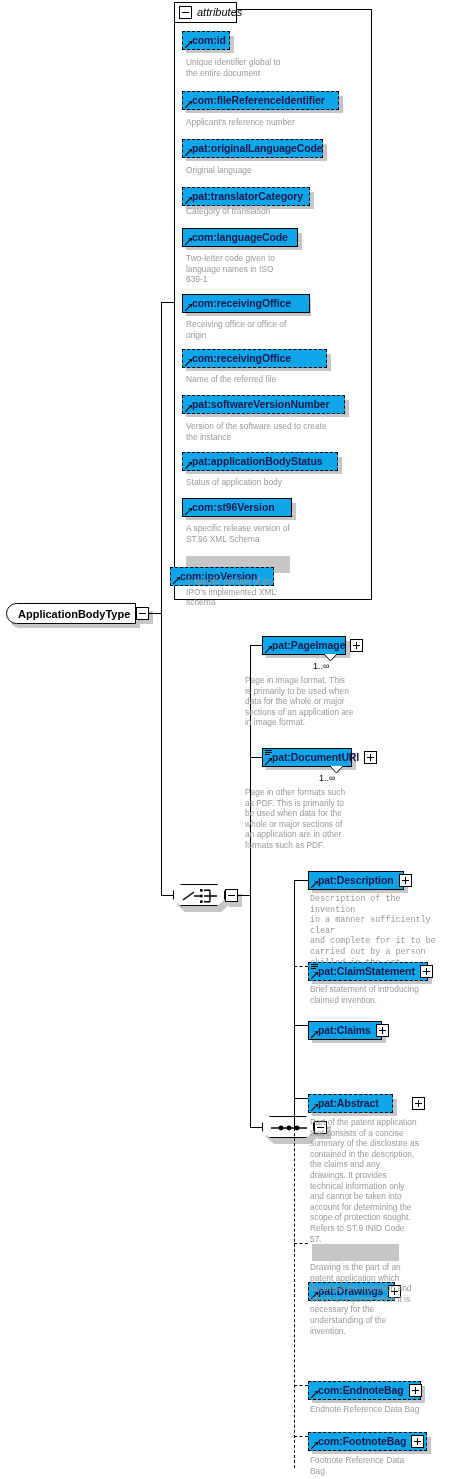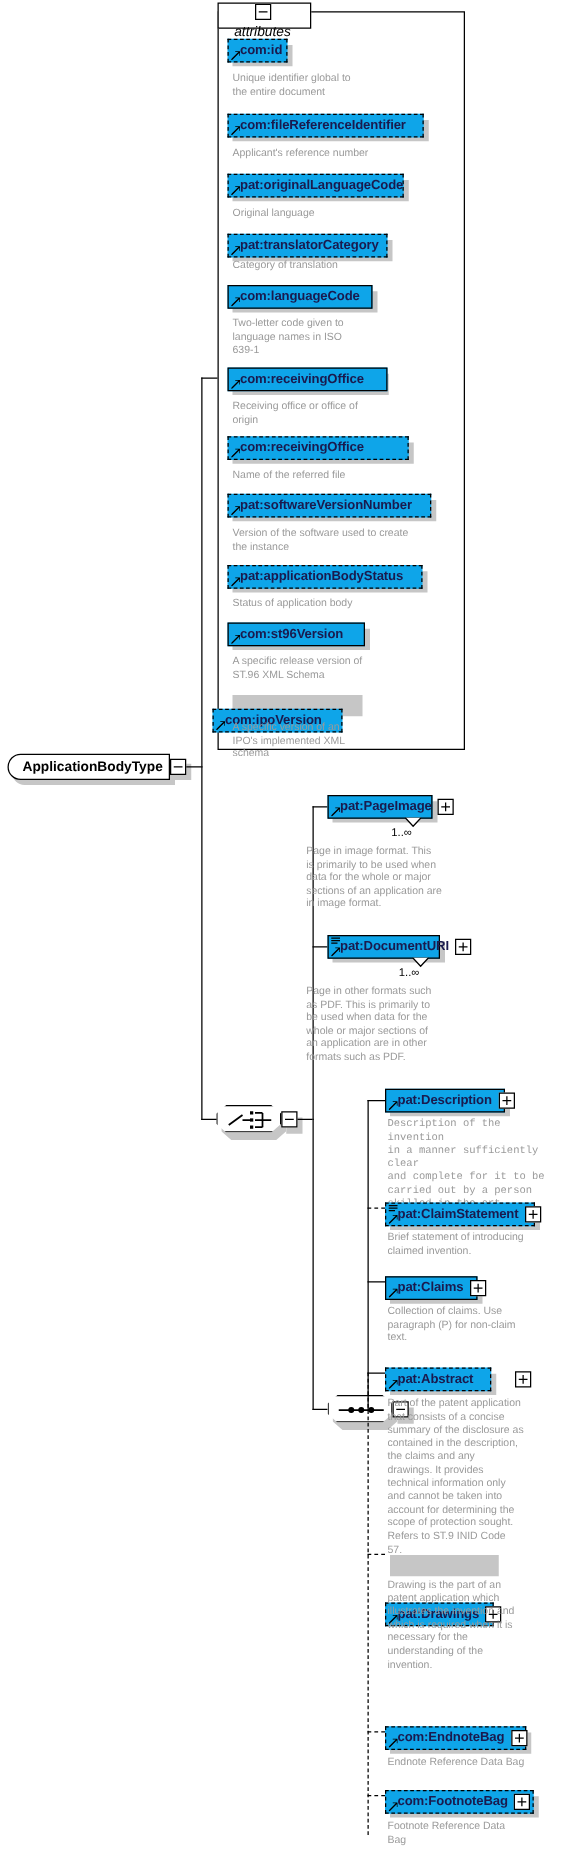--- a/index.html
+++ b/index.html
@@ -113,21 +113,21 @@
     clip-path:polygon(8px 0,44px 0,52px 7px,52px 15px,44px 22px,8px 22px,0 15px,0 7px);
   }
 </style>
 </head>
 <body>
 
 <div class="canvas">
 
   <div class="attr-box" style="left:174px;top:9px;width:196px;height:589px;"></div>
 
-  <div class="attr-tab" style="left:174px;top:2px;width:75px;flex-direction:column;">
+  <div class="attr-tab" style="left:174px;top:2px;width:63px;">
     <span class="pm"></span>
     <span class="lbl">attributes</span>
   </div>
 
   <div class="shadow" style="left:186px;top:36px;width:48px;height:17px;"></div>
   <div class="node dashed" style="left:182px;top:31px;width:48px;">
     <svg class="refarrow" viewBox="0 0 7 7">
         <path d="M0 7 L7 0 M7 0 L3.2 0 M7 0 L7 3.6" stroke="#000" stroke-width="1.1" fill="none"></path>
       </svg>
     <span class="nm">com:id</span>
@@ -368,23 +368,20 @@
 claimed invention.</div>
 
   <div class="shadow" style="left:312px;top:1026px;width:74px;height:17px;"></div>
   <div class="node solid" style="left:308px;top:1021px;width:74px;">
     <svg class="refarrow" viewBox="0 0 7 7">
         <path d="M0 7 L7 0 M7 0 L3.2 0 M7 0 L7 3.6" stroke="#000" stroke-width="1.1" fill="none"></path>
       </svg>
     <span class="nm">pat:Claims</span>
     <span class="pm plus"></span>
   </div>
-  <div class="desc" style="left:310px;top:1043px;width:140px;">Collection of claims. Use
-paragraph (P) for non-claim
-text.</div>
 
   <div class="shadow" style="left:312px;top:1099px;width:85px;height:17px;"></div>
   <div class="node dashed" style="left:308px;top:1094px;width:85px;gap:28px;">
     <svg class="refarrow" viewBox="0 0 7 7">
         <path d="M0 7 L7 0 M7 0 L3.2 0 M7 0 L7 3.6" stroke="#000" stroke-width="1.1" fill="none"></path>
       </svg>
     <span class="nm">pat:Abstract</span>
     <span class="pm plus"></span>
   </div>
   <div class="desc" style="left:310px;top:1117px;width:140px;">Part of the patent application

